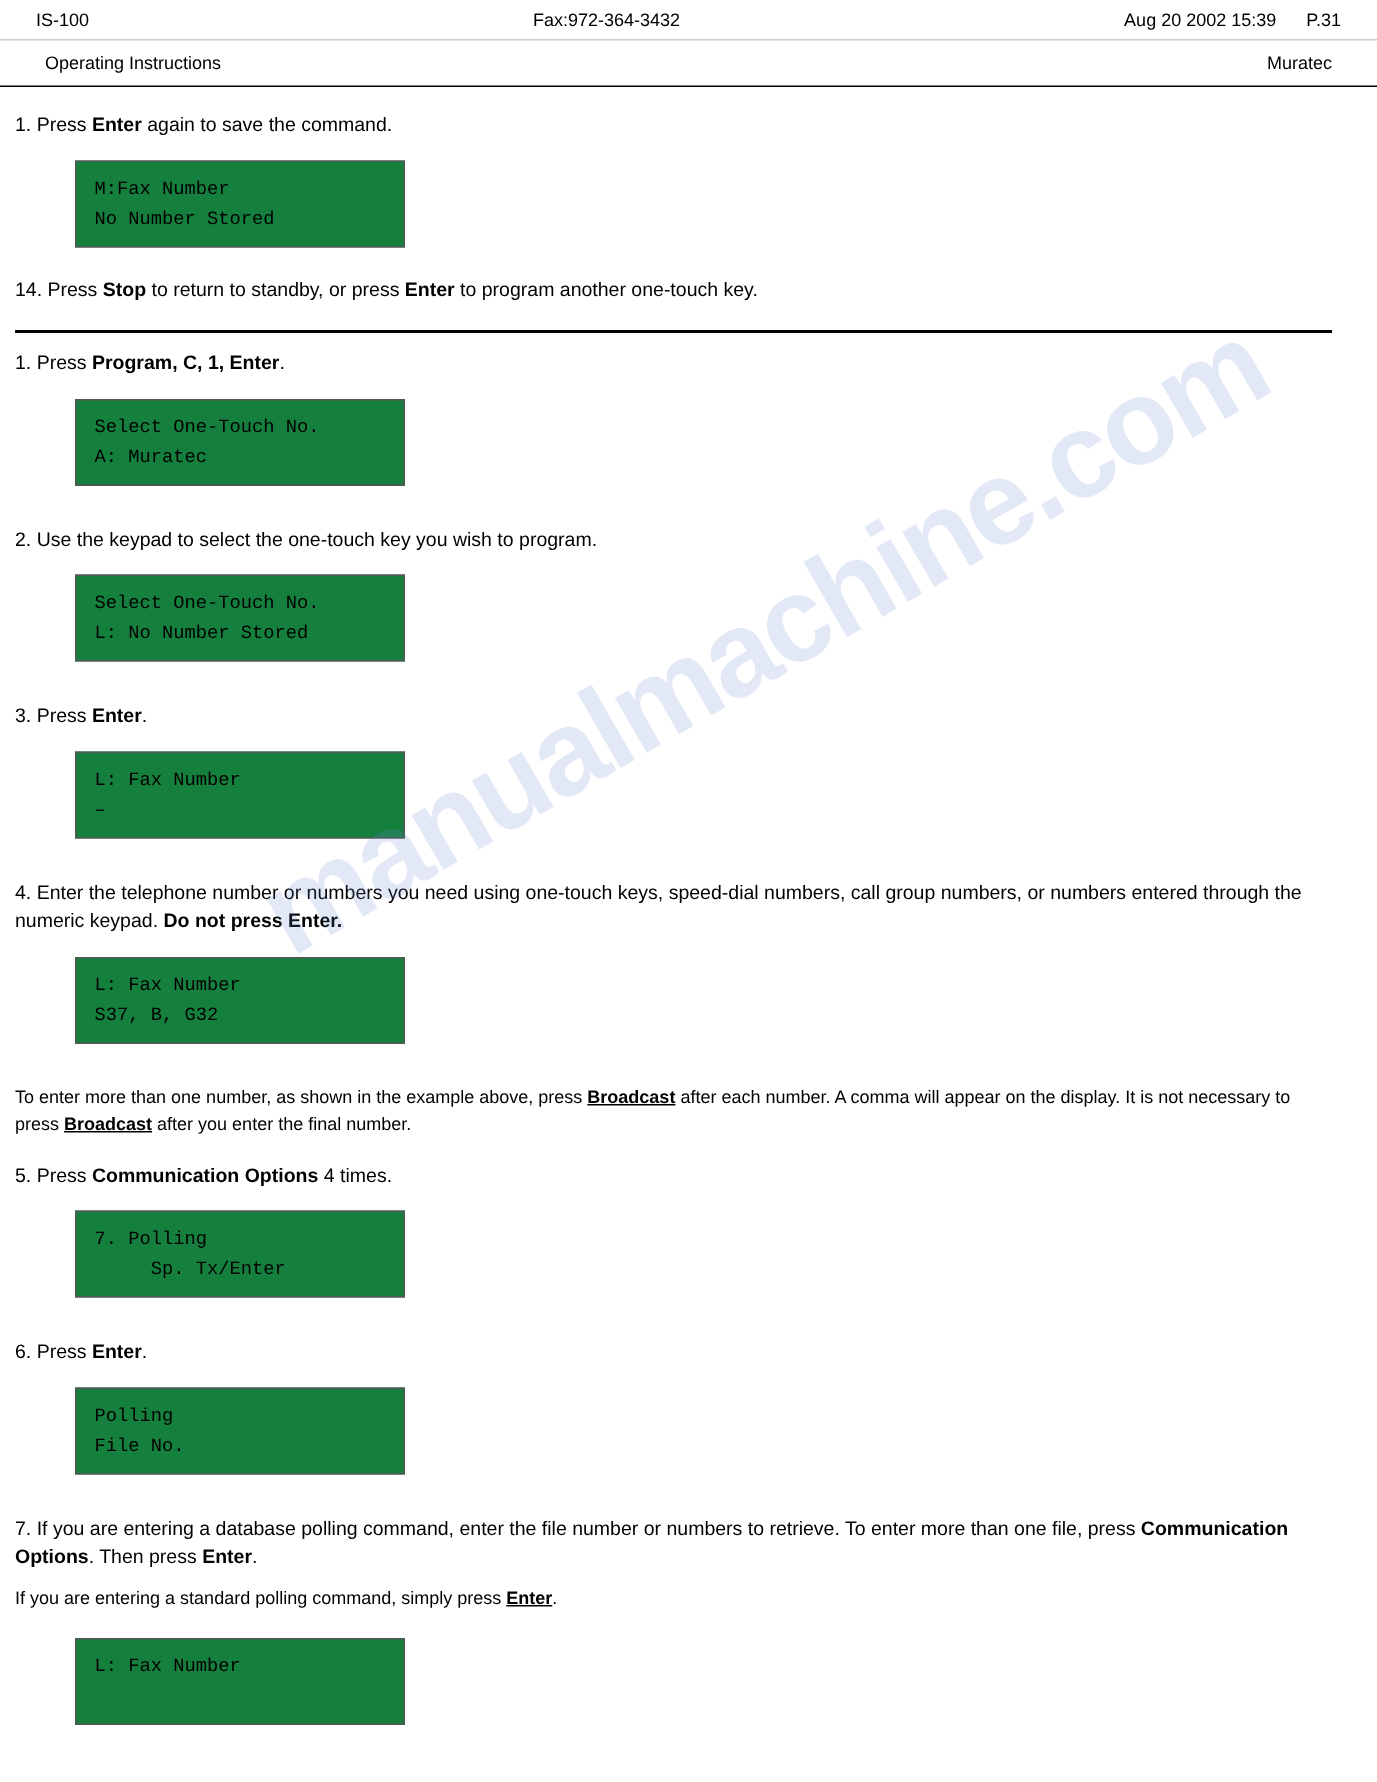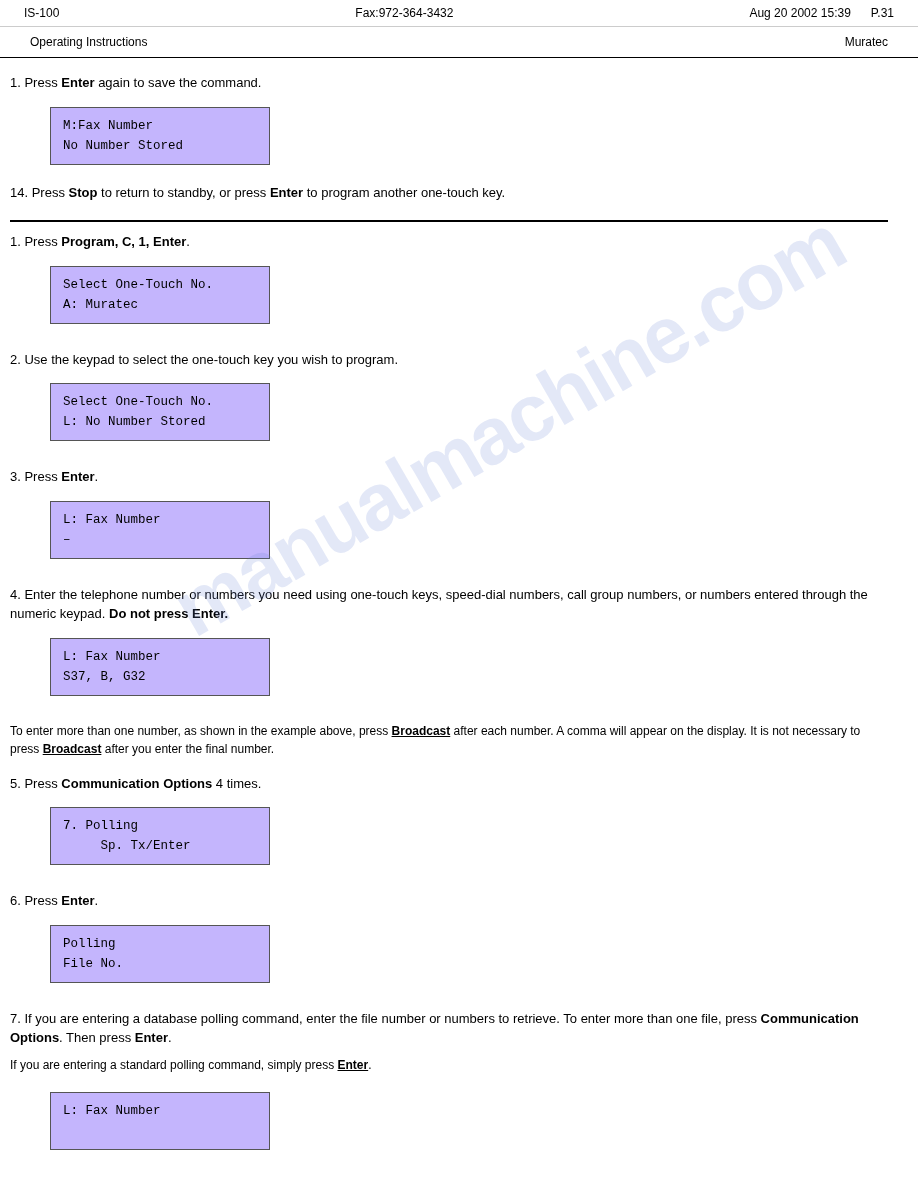--- a/index.html
+++ b/index.html
@@ -55,21 +55,21 @@
     .step-text {
       font-size: 13px;
       line-height: 1.5;
       margin-bottom: 8px;
     }
     .step-text b {
       font-weight: bold;
     }
     .lcd-box {
       border: 1px solid #555;
-      background: #c4b5fd;
+      background: #15803d;
       padding: 8px 12px;
       font-family: 'Courier New', Courier, monospace;
       font-size: 12.5px;
       display: inline-block;
       min-width: 220px;
       margin: 6px 0 10px 40px;
       line-height: 1.6;
     }
     .intro-section {
       margin-bottom: 18px;

